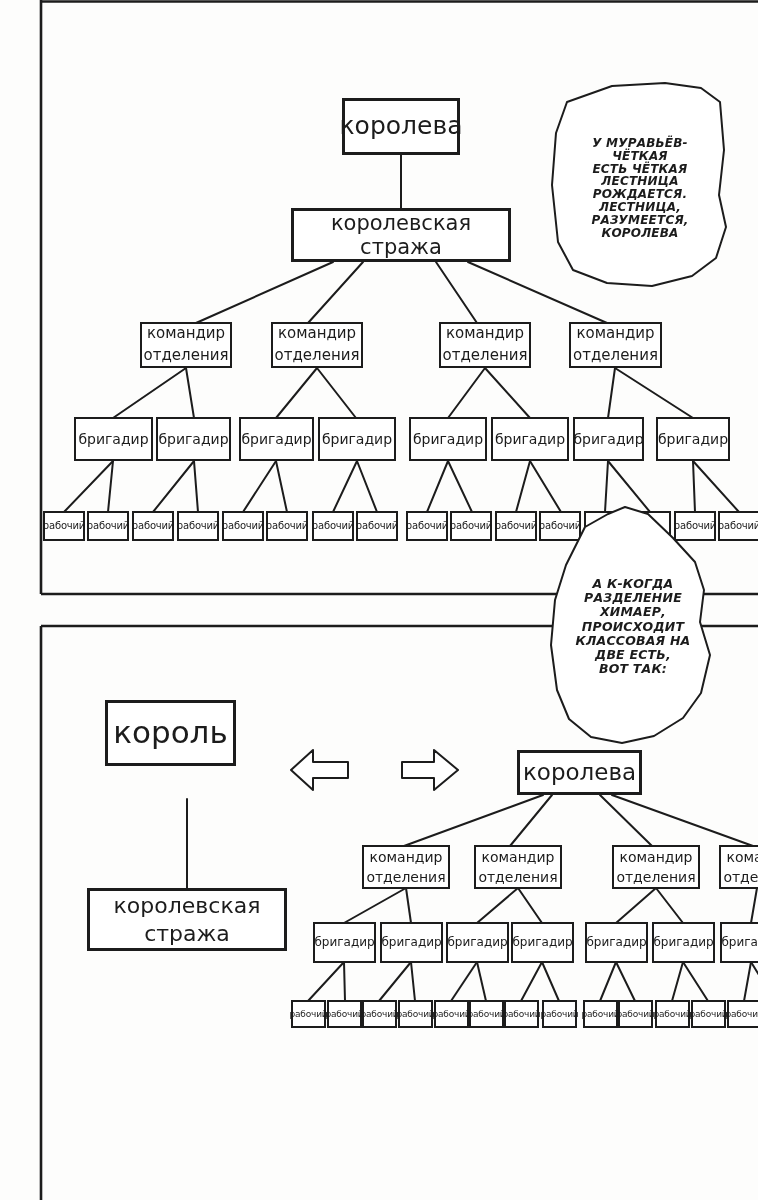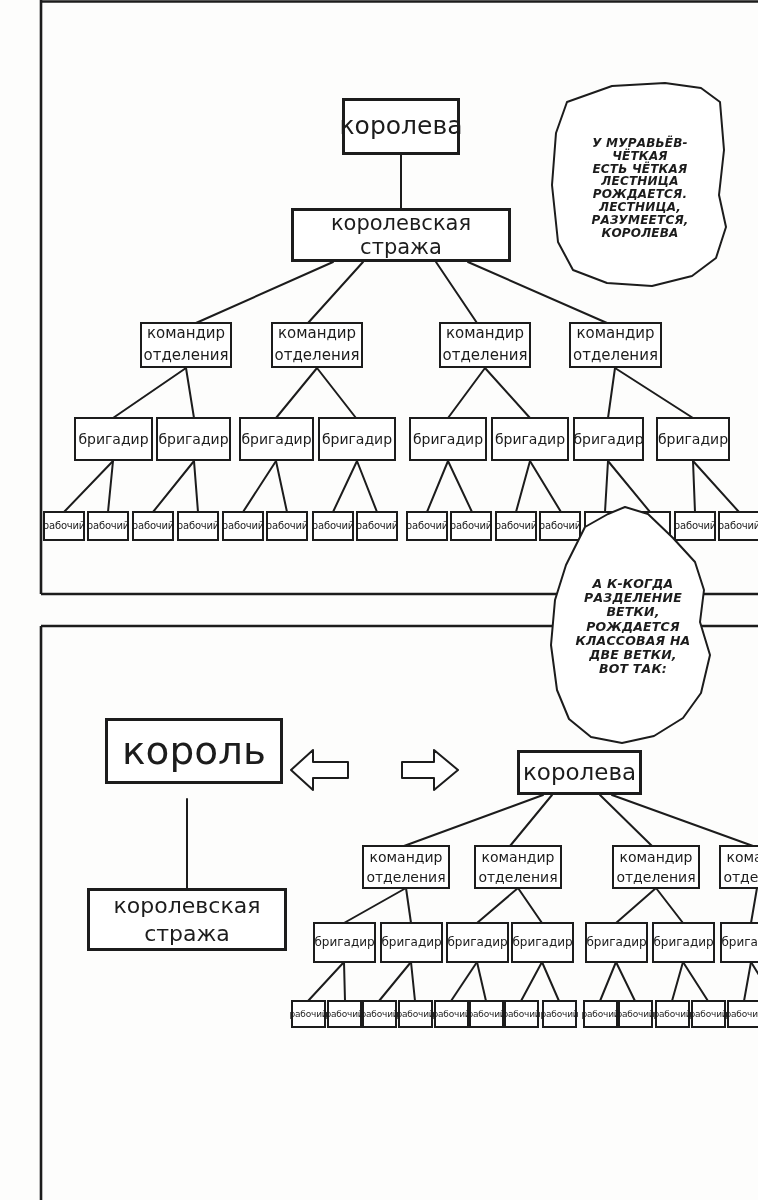--- a/index.html
+++ b/index.html
@@ -132,21 +132,21 @@
 <div class="node" style="left:356px;top:511px;width:42px;height:30px;font-size:10px;letter-spacing:-.2px;">рабочий</div>
 <div class="node" style="left:406px;top:511px;width:42px;height:30px;font-size:10px;letter-spacing:-.2px;">рабочий</div>
 <div class="node" style="left:450px;top:511px;width:42px;height:30px;font-size:10px;letter-spacing:-.2px;">рабочий</div>
 <div class="node" style="left:495px;top:511px;width:42px;height:30px;font-size:10px;letter-spacing:-.2px;">рабочий</div>
 <div class="node" style="left:539px;top:511px;width:42px;height:30px;font-size:10px;letter-spacing:-.2px;">рабочий</div>
 <div class="node" style="left:584px;top:511px;width:42px;height:30px;font-size:10px;letter-spacing:-.2px;"></div>
 <div class="node" style="left:629px;top:511px;width:42px;height:30px;font-size:10px;letter-spacing:-.2px;"></div>
 <div class="node" style="left:674px;top:511px;width:42px;height:30px;font-size:10px;letter-spacing:-.2px;">рабочий</div>
 <div class="node" style="left:718px;top:511px;width:42px;height:30px;font-size:10px;letter-spacing:-.2px;">рабочий</div>
 
-<div class="node big" style="left:105px;top:718px;width:178px;height:66px;font-size:39px;">король</div>
+<div class="node big" style="left:105px;top:700px;width:131px;height:66px;font-size:31px;">король</div>
 <div class="node big" style="left:517px;top:750px;width:125px;height:45px;font-size:23px;">королева</div>
 <div class="node big two-line" style="left:87px;top:888px;width:200px;height:63px;font-size:22px;line-height:1.25;">королевская стража</div>
 
 <div class="node two-line" style="left:362px;top:845px;width:88px;height:44px;font-size:14px;">командир отделения</div>
 <div class="node two-line" style="left:474px;top:845px;width:88px;height:44px;font-size:14px;">командир отделения</div>
 <div class="node two-line" style="left:612px;top:845px;width:88px;height:44px;font-size:14px;">командир отделения</div>
 <div class="node two-line" style="left:719px;top:845px;width:88px;height:44px;font-size:14px;">командир отделения</div>
 
 <div class="node" style="left:313px;top:922px;width:63px;height:41px;font-size:12px;">бригадир</div>
 <div class="node" style="left:380px;top:922px;width:63px;height:41px;font-size:12px;">бригадир</div>
@@ -182,18 +182,18 @@
   <div class="bline">ЛЕСТНИЦА</div>
   <div class="bline">РОЖДАЕТСЯ.</div>
   <div class="bline">ЛЕСТНИЦА,</div>
   <div class="bline">РАЗУМЕЕТСЯ,</div>
   <div class="bline">КОРОЛЕВА</div>
 </div>
 
 <div id="bubble2-text" class="bubble-text">
   <div class="bline">А К-КОГДА</div>
   <div class="bline">РАЗДЕЛЕНИЕ</div>
-  <div class="bline">ВЕТКИ,</div>
-  <div class="bline">РОЖДАЕТСЯ</div>
+  <div class="bline">ХИМАЕР,</div>
+  <div class="bline">ПРОИСХОДИТ</div>
   <div class="bline">КЛАССОВАЯ НА</div>
-  <div class="bline">ДВЕ ВЕТКИ,</div>
+  <div class="bline">ДВЕ ЕСТЬ,</div>
   <div class="bline">ВОТ ТАК:</div>
 </div>
 
 </body></html>

